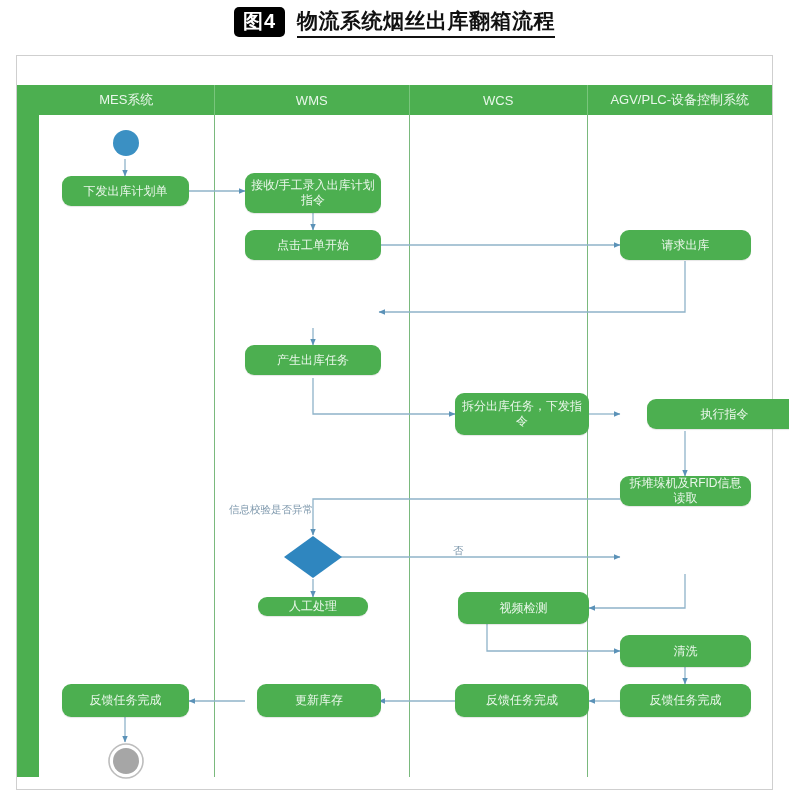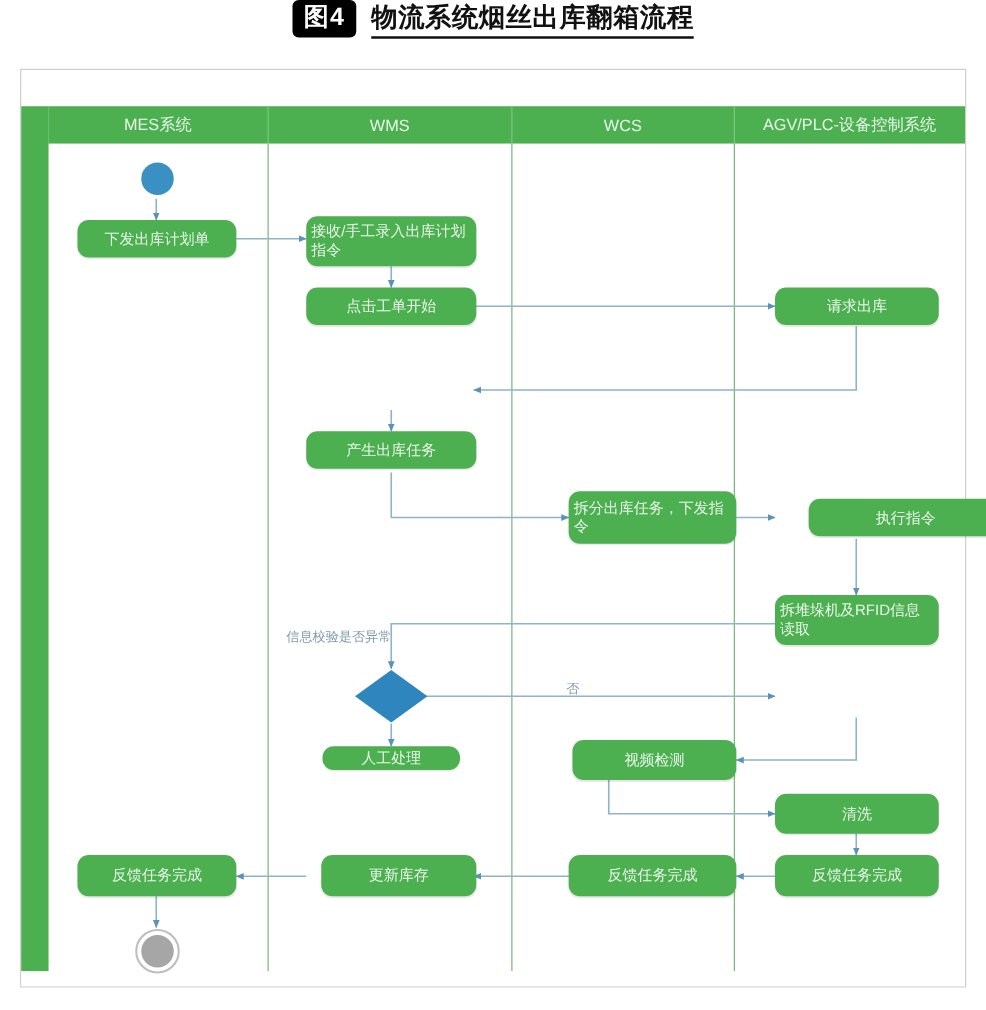--- a/index.html
+++ b/index.html
@@ -3,21 +3,21 @@
 <meta charset="utf-8">
 <style>
   html,body{margin:0;padding:0;background:#ffffff;}
   body{
     width:789px;height:808px;position:relative;overflow:hidden;
     font-family:"Liberation Sans","DejaVu Sans",sans-serif;
   }
   
   #caption{
     position:absolute;left:0;top:0;width:789px;height:44px;
-    display:flex;align-items:flex-start;justify-content:center;gap:12px;
+    display:flex;align-items:center;justify-content:center;gap:12px;
   }
   #fig-badge{
     background:#000;color:#fff;border-radius:5px;
     font-size:20px;font-weight:bold;line-height:1;
     padding:4px 9px 6px 9px;letter-spacing:1px;
   }
   #caption-text{
     font-size:21px;font-weight:bold;color:#111;
     border-bottom:2px solid #111;padding-bottom:1px;letter-spacing:.5px;
   }
@@ -58,21 +58,21 @@
   }
   
   #svg-layer{
     position:absolute;left:0;top:0;width:757px;height:735px;overflow:visible;
   }
   
   .node{
     position:absolute;background:#4caf50;border-radius:9px;
     color:#eaf7ea;font-size:12px;line-height:15px;
     display:flex;align-items:center;justify-content:center;
-    box-sizing:border-box;padding:2px 4px;
+    text-align:center;box-sizing:border-box;padding:2px 4px;
     box-shadow:0 1px 1px rgba(0,0,0,.10);
   }
   .edge-label{
     position:absolute;color:#7f99ad;font-size:10.5px;
     white-space:nowrap;
   }
 </style>
 </head>
 <body>
 
@@ -172,21 +172,21 @@
 
   <div class="node" style="left:603px;top:174px;width:131px;height:30px">请求出库</div>
 
 
   <div class="node" style="left:228px;top:289px;width:136px;height:30px">产生出库任务</div>
 
   <div class="node" style="left:438px;top:337px;width:134px;height:42px">拆分出库任务，下发指令</div>
 
   <div class="node" style="left:630px;top:343px;width:155px;height:30px">执行指令</div>
 
-  <div class="node" style="left:603px;top:420px;width:131px;height:40px">拆堆垛机及RFID信息读取</div>
+  <div class="node" style="left:603px;top:420px;width:131px;height:30px">拆堆垛机及RFID信息读取</div>
 
 
   <div class="node" style="left:241px;top:541px;width:110px;height:19px">人工处理</div>
 
   <div class="node" style="left:441px;top:536px;width:131px;height:32px">视频检测</div>
 
   <div class="node" style="left:603px;top:579px;width:131px;height:32px">清洗</div>
 
   <div class="node" style="left:603px;top:628px;width:131px;height:33px">反馈任务完成</div>
 

